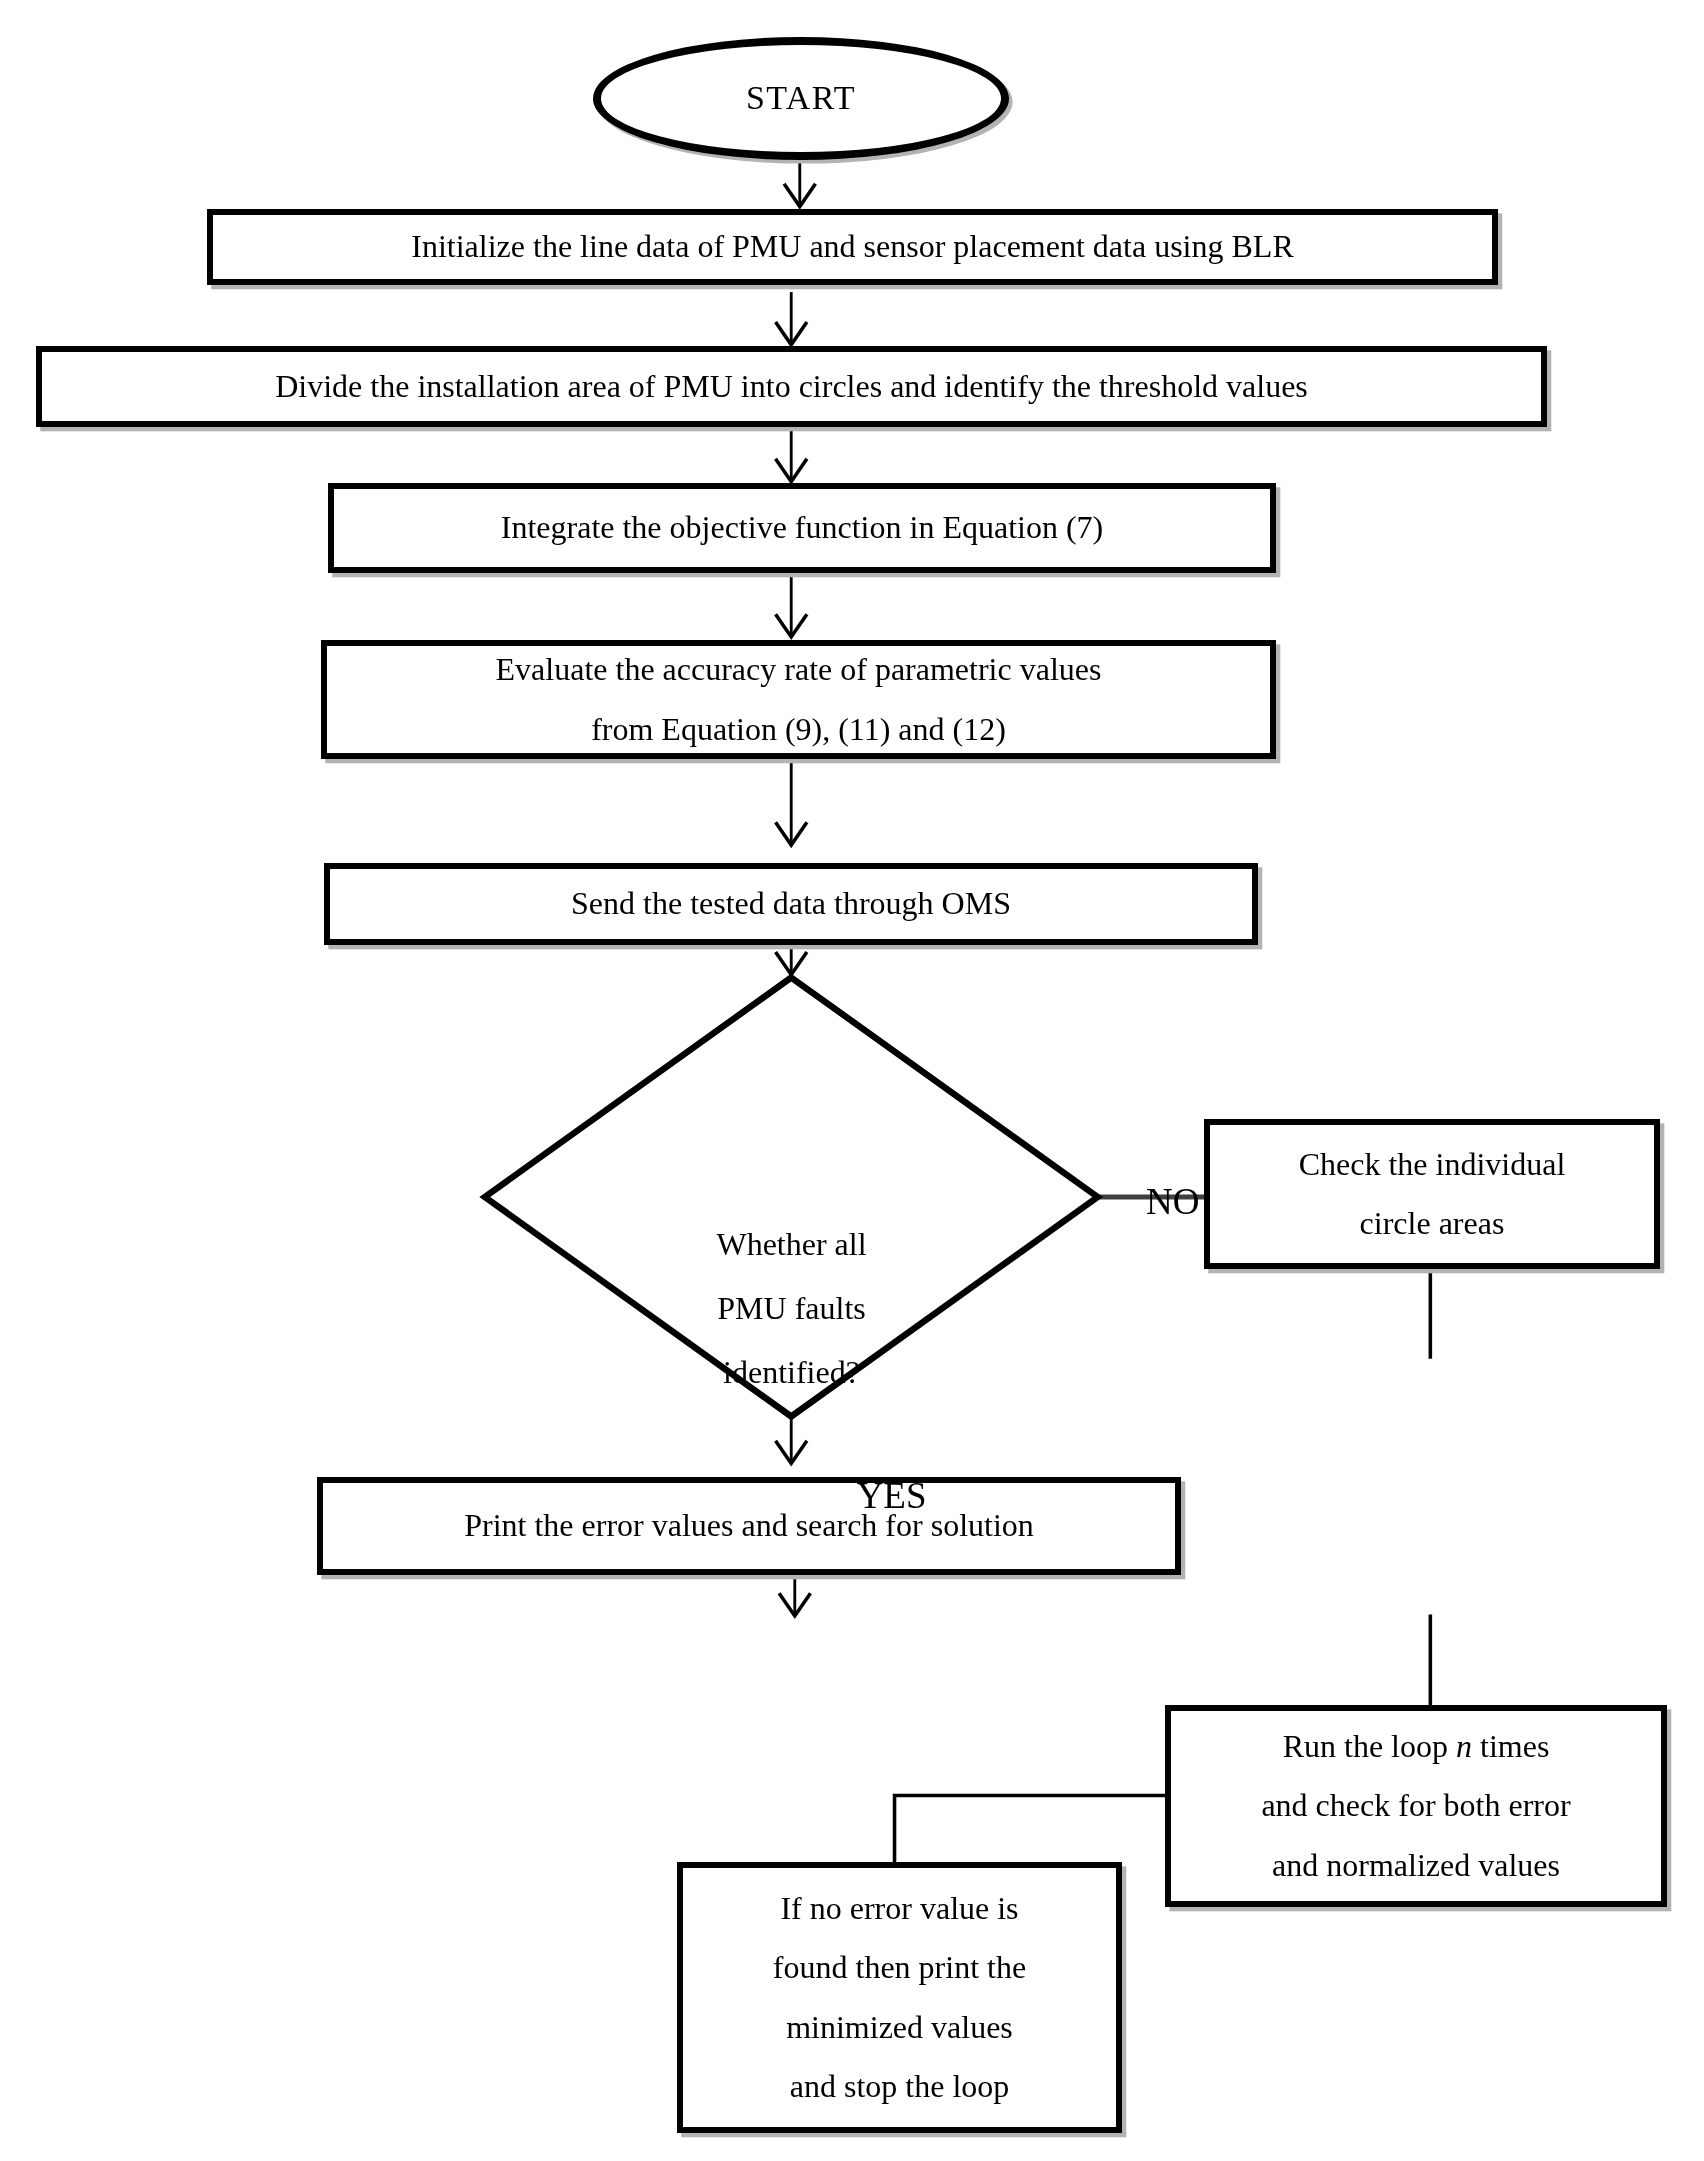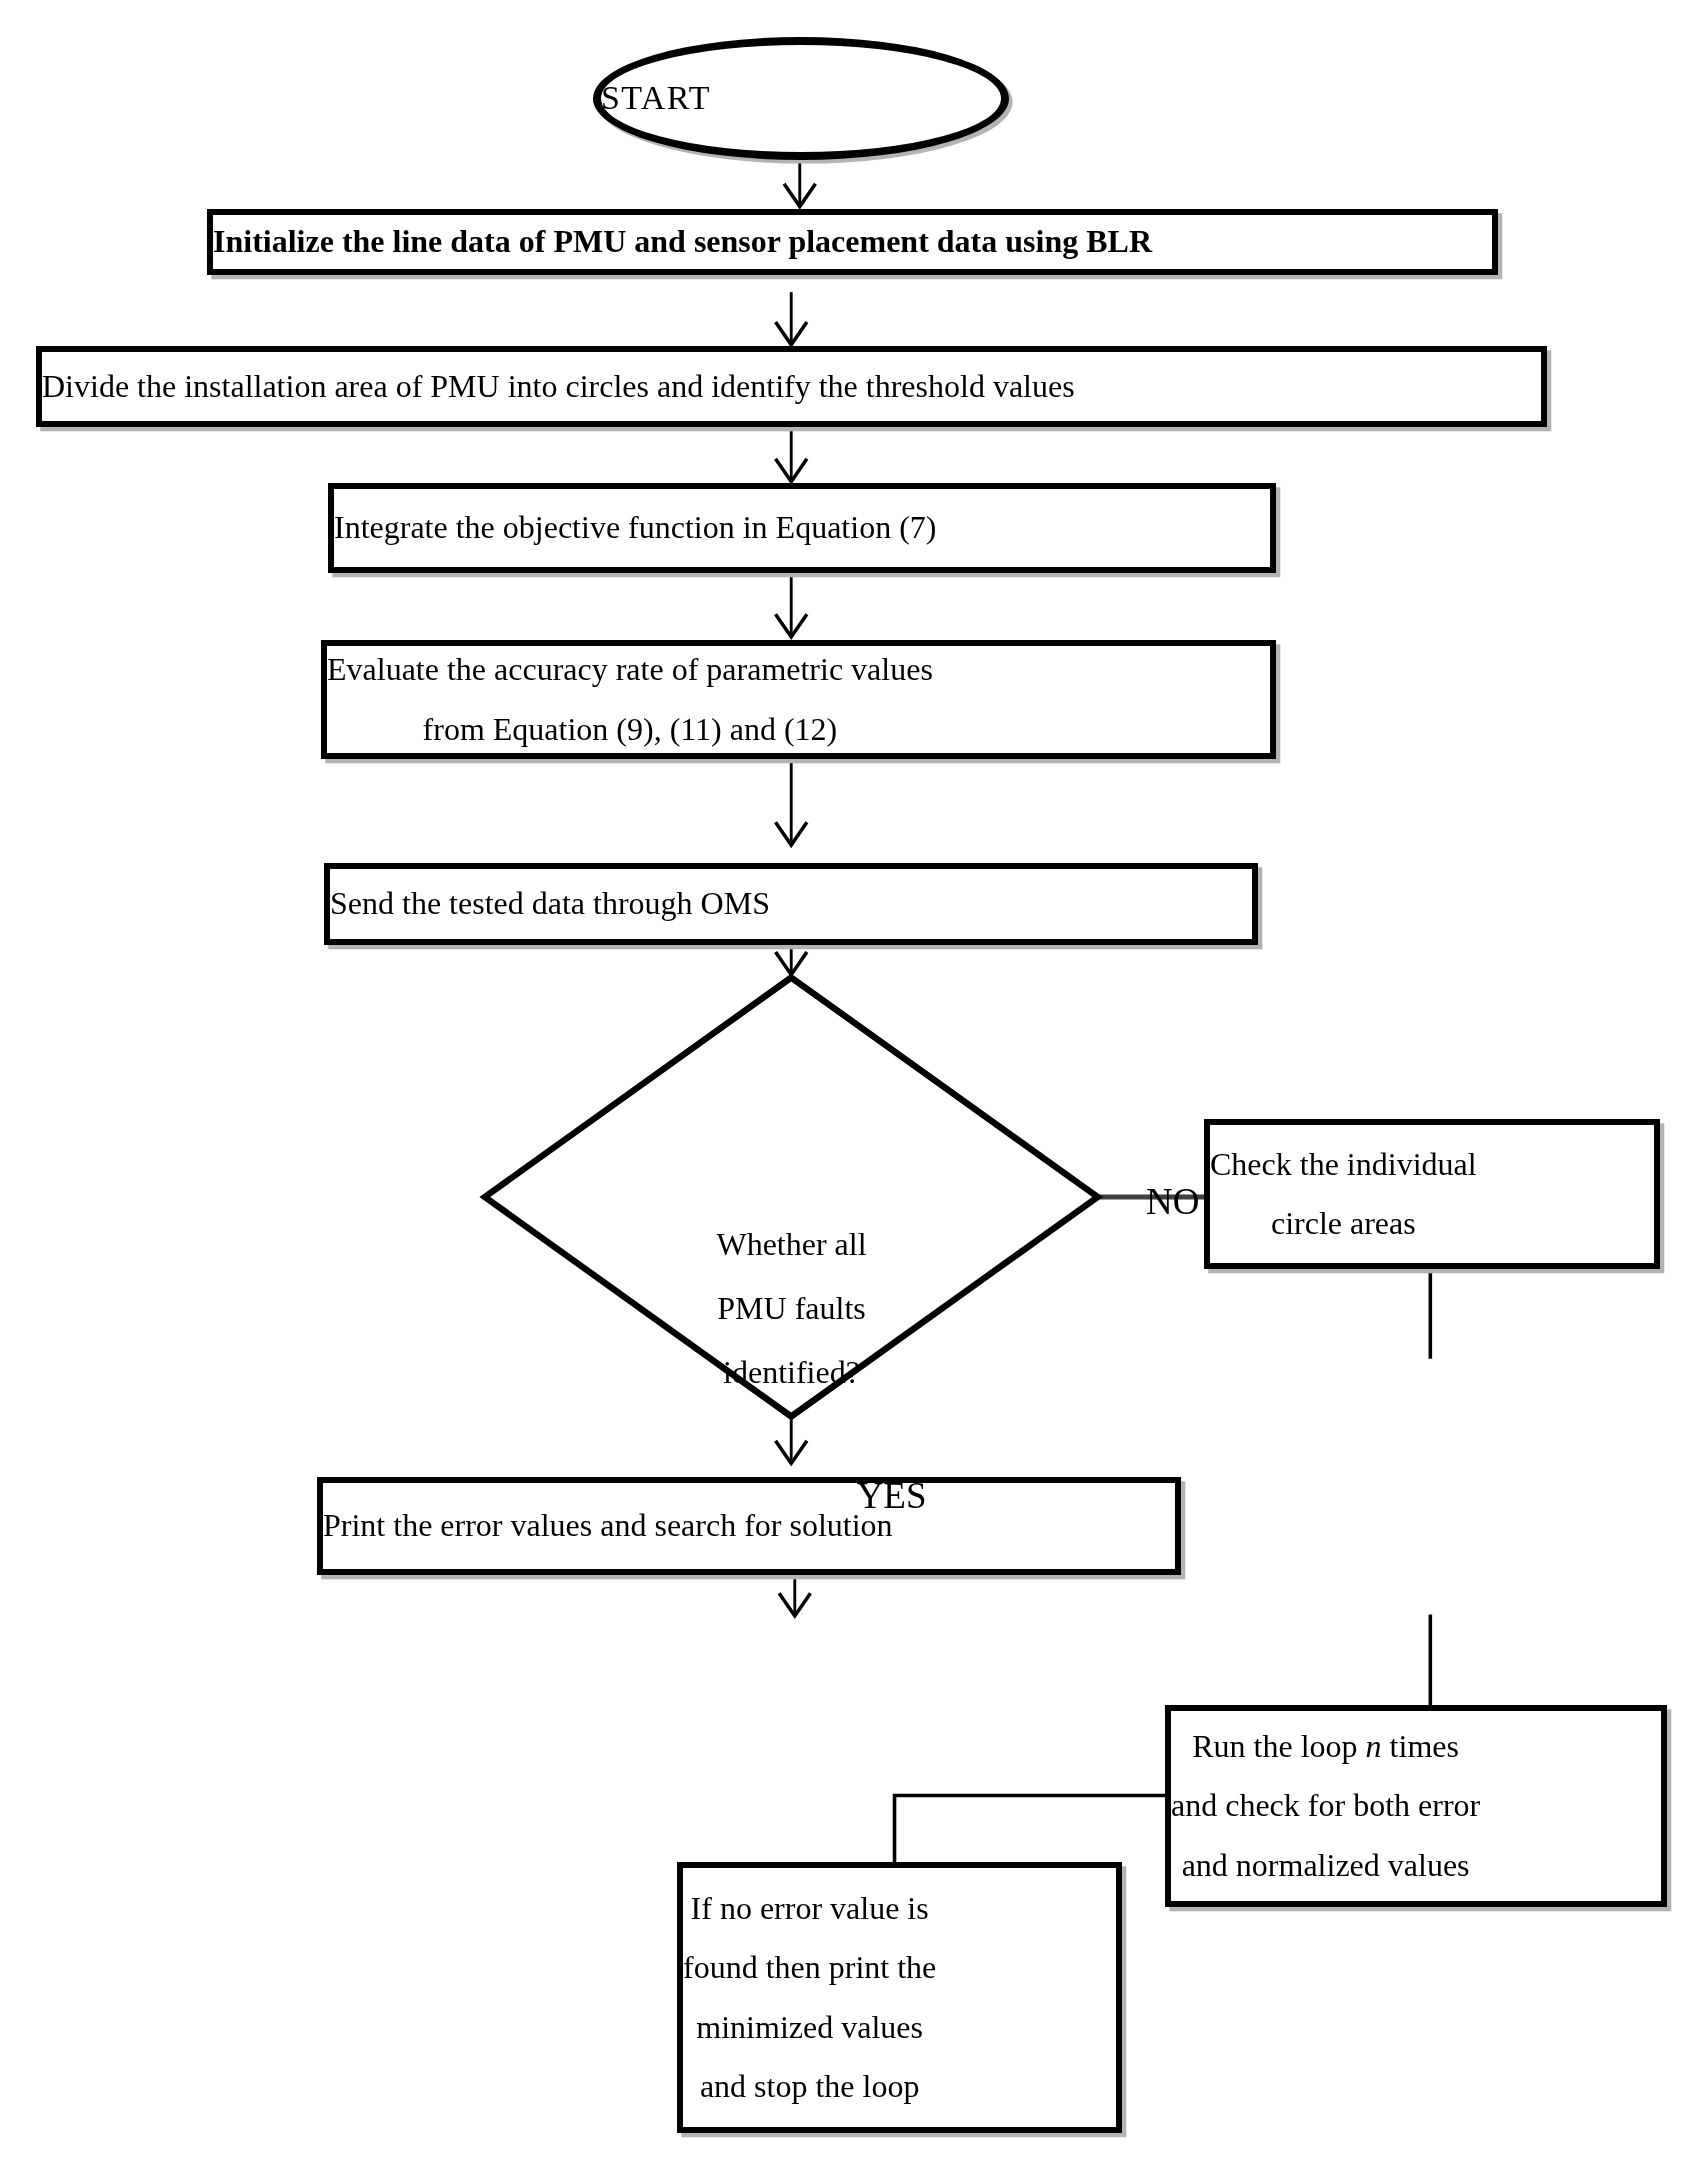--- a/index.html
+++ b/index.html
@@ -10,21 +10,21 @@
     overflow:hidden;
   }
   .wires { position:absolute; left:0; top:0; z-index:1; }
   .wires line, .wires polyline { stroke:var(--ink); stroke-width:4; fill:none; }
   .wires .head { stroke-width:5; }
   .wires .branch { stroke:#404040; stroke-width:7; }
   .wires .thin { stroke-width:5; }
   .wires polygon { fill:var(--paper); stroke:var(--ink); stroke-width:9; }
   .node {
     position:absolute; z-index:2; box-sizing:border-box;
-    display:flex; align-items:center; 
+    display:flex; align-items:center; justify-content:center;
     text-align:center; background:var(--paper);
     border:6.4px solid var(--ink); box-shadow:4.3px 4.3px 0 var(--shadow);
     font-size:32px; line-height:1.85; white-space:pre-line;
   }
   .ellipse {
     border-radius:50%; border-width:8.6px; font-size:34px; letter-spacing:1.4px;
     box-shadow:3.6px 3.6px 0 var(--shadow);
   }
   .overlay {
     position:absolute; z-index:3; display:flex; align-items:flex-end; justify-content:center;
@@ -76,21 +76,21 @@
     <line class="thin" x1="2007" y1="1780" x2="2007" y2="1907"></line>
     <line class="thin" x1="2007" y1="2266" x2="2007" y2="2396"></line>
     <polyline class="thin" points="1637,2520 1255,2520 1255,2617"></polyline>
     <polygon points="1110,1372 1540,1680 1110,1988 680,1680"></polygon>
   </svg>
 
   <div class="node ellipse" style="left:593px; top:37px; width:416px; height:123px;">
     <span>START</span>
   </div>
 
-  <div class="node" style="left:207px; top:209px; width:1291px; height:66px;font-weight:bold;">
+  <div class="node" style="left:207px; top:209px; width:1291px; height:76px;">
     <span>Initialize the line data of PMU and sensor placement data using BLR</span>
   </div>
 
   <div class="node" style="left:36px; top:346px; width:1511px; height:81px;">
     <span>Divide the installation area of PMU into circles and identify the threshold values</span>
   </div>
 
   <div class="node" style="left:328px; top:483px; width:948px; height:90px;">
     <span>Integrate the objective function in Equation (7)</span>
   </div>

